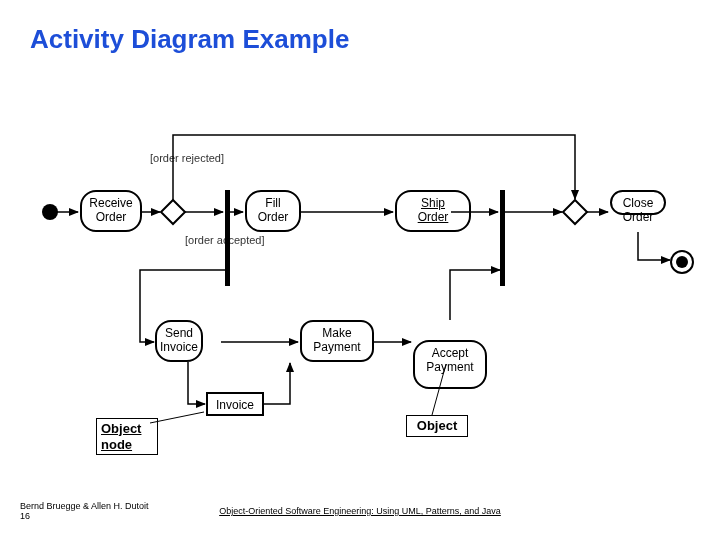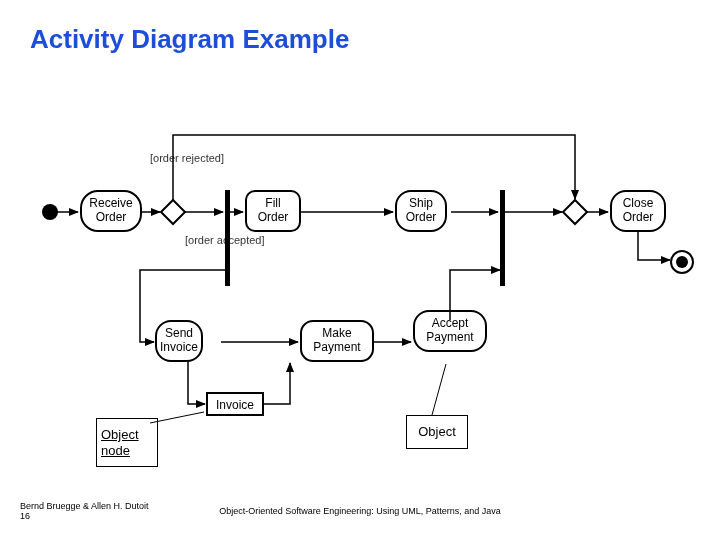--- a/index.html
+++ b/index.html
@@ -74,22 +74,22 @@
     position: absolute;
     font-size: 11px;
     color: #333;
   }
   
   .callout {
     position: absolute;
     border: 1px solid #000;
     background: #fff;
     font-size: 13px;
-    font-weight: normal;
-    padding: 8px 4px;
+    font-weight: bold;
+    padding: 2px 4px;
     line-height: 1.2;
   }
   .callout-underline {
     text-decoration: underline;
   }
   
   .footer-left {
     position: absolute;
     left: 20px;
     bottom: 18px;
@@ -99,57 +99,58 @@
     margin-top: 36px;
   }
   .footer-center {
     position: absolute;
     left: 50%;
     transform: translateX(-50%);
     bottom: 24px;
     font-size: 9px;
     color: #000;
     text-align: center;
+    text-decoration: underline;
   }
   svg { position: absolute; left: 0; top: 0; }
 </style>
 </head>
 <body>
 
 <div class="title">Activity Diagram Example</div>
 
 <div class="stage">
 
   <div class="initial" style="left:42px; top:204px;"></div>
 
-  <div class="activity" style="left:80px; top:190px; width:62px; height:42px;border-radius:18px;">
+  <div class="activity" style="left:80px; top:190px; width:62px; height:42px;">
     <span>Receive<br>Order</span>
   </div>
 
-  <div class="activity" style="left:245px; top:190px; width:56px; height:42px;border-radius:10px;">
+  <div class="activity" style="left:245px; top:190px; width:56px; height:42px;">
     <span>Fill<br>Order</span>
   </div>
 
-  <div class="activity" style="left:395px; top:190px; width:52px; height:42px;">
+  <div class="activity" style="left:395px; top:190px; width:76px; height:42px;text-decoration:underline;">
     <span>Ship<br>Order</span>
   </div>
 
-  <div class="activity" style="left:610px; top:190px; width:56px; height:42px;">
+  <div class="activity" style="left:610px; top:190px; width:56px; height:25px;">
     <span>Close<br>Order</span>
   </div>
 
   <div class="activity" style="left:155px; top:320px; width:48px; height:42px;">
     <span>Send<br>Invoice</span>
   </div>
 
   <div class="activity" style="left:300px; top:320px; width:74px; height:42px;border-radius:13px;">
     <span>Make<br>Payment</span>
   </div>
 
-  <div class="activity" style="left:413px; top:310px; width:74px; height:42px;">
+  <div class="activity" style="left:413px; top:340px; width:74px; height:49px;">
     <span>Accept<br>Payment</span>
   </div>
 
   <div class="object" style="left:206px; top:392px; width:58px; height:24px; padding-top:4px;">
     <span>Invoice</span>
   </div>
 
   <div class="final-outer" style="left:670px; top:250px;">
     <div class="final-inner"></div>
   </div>

